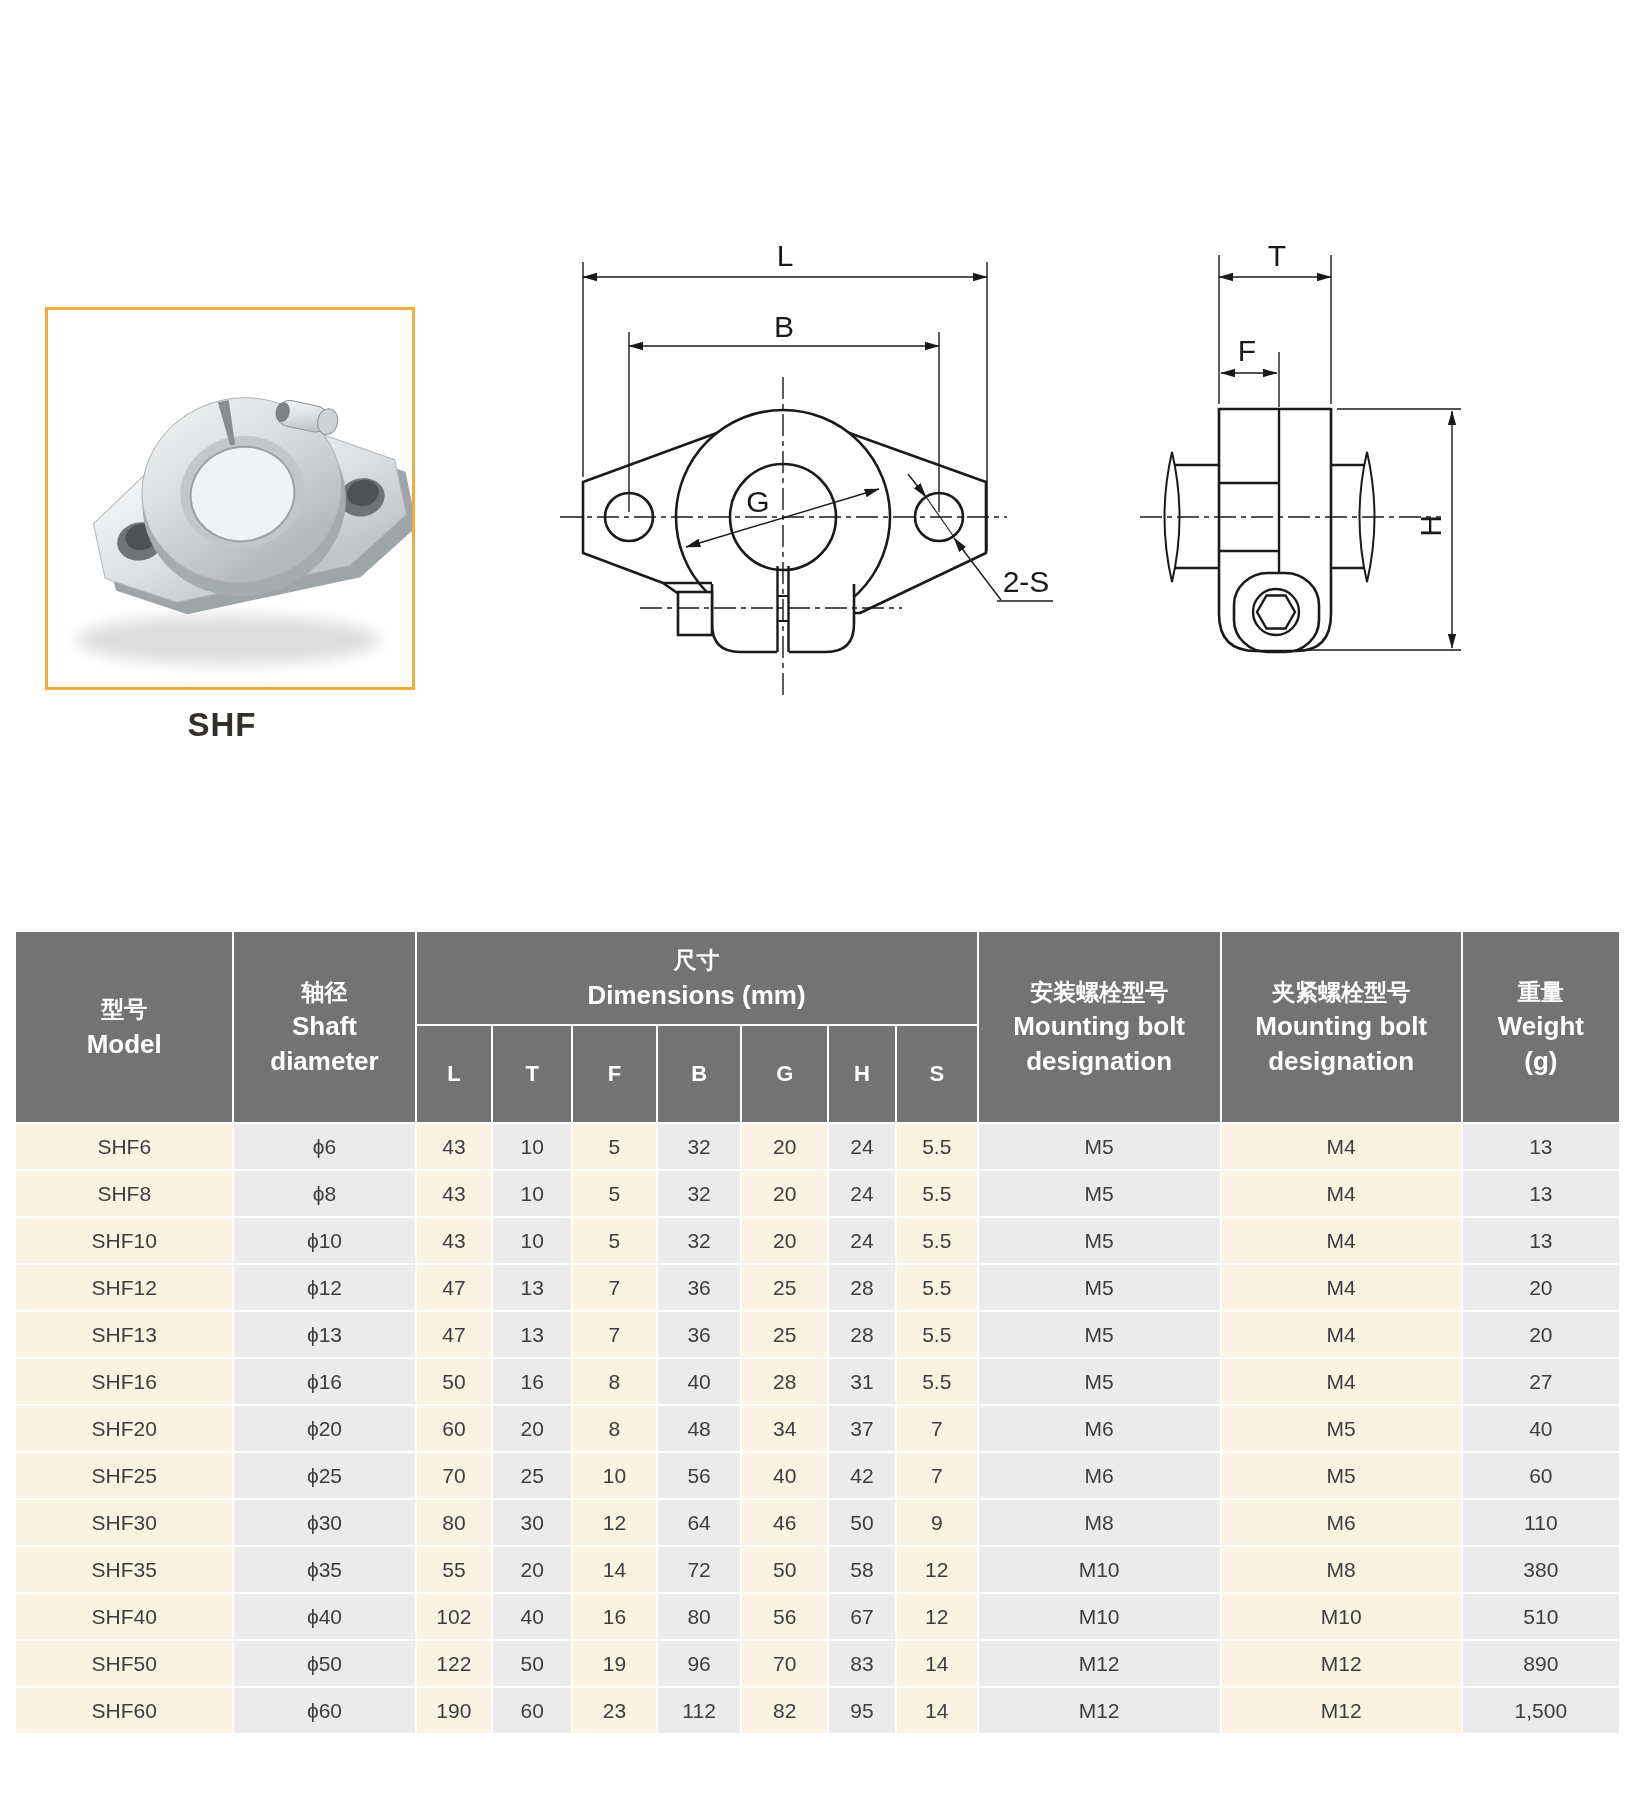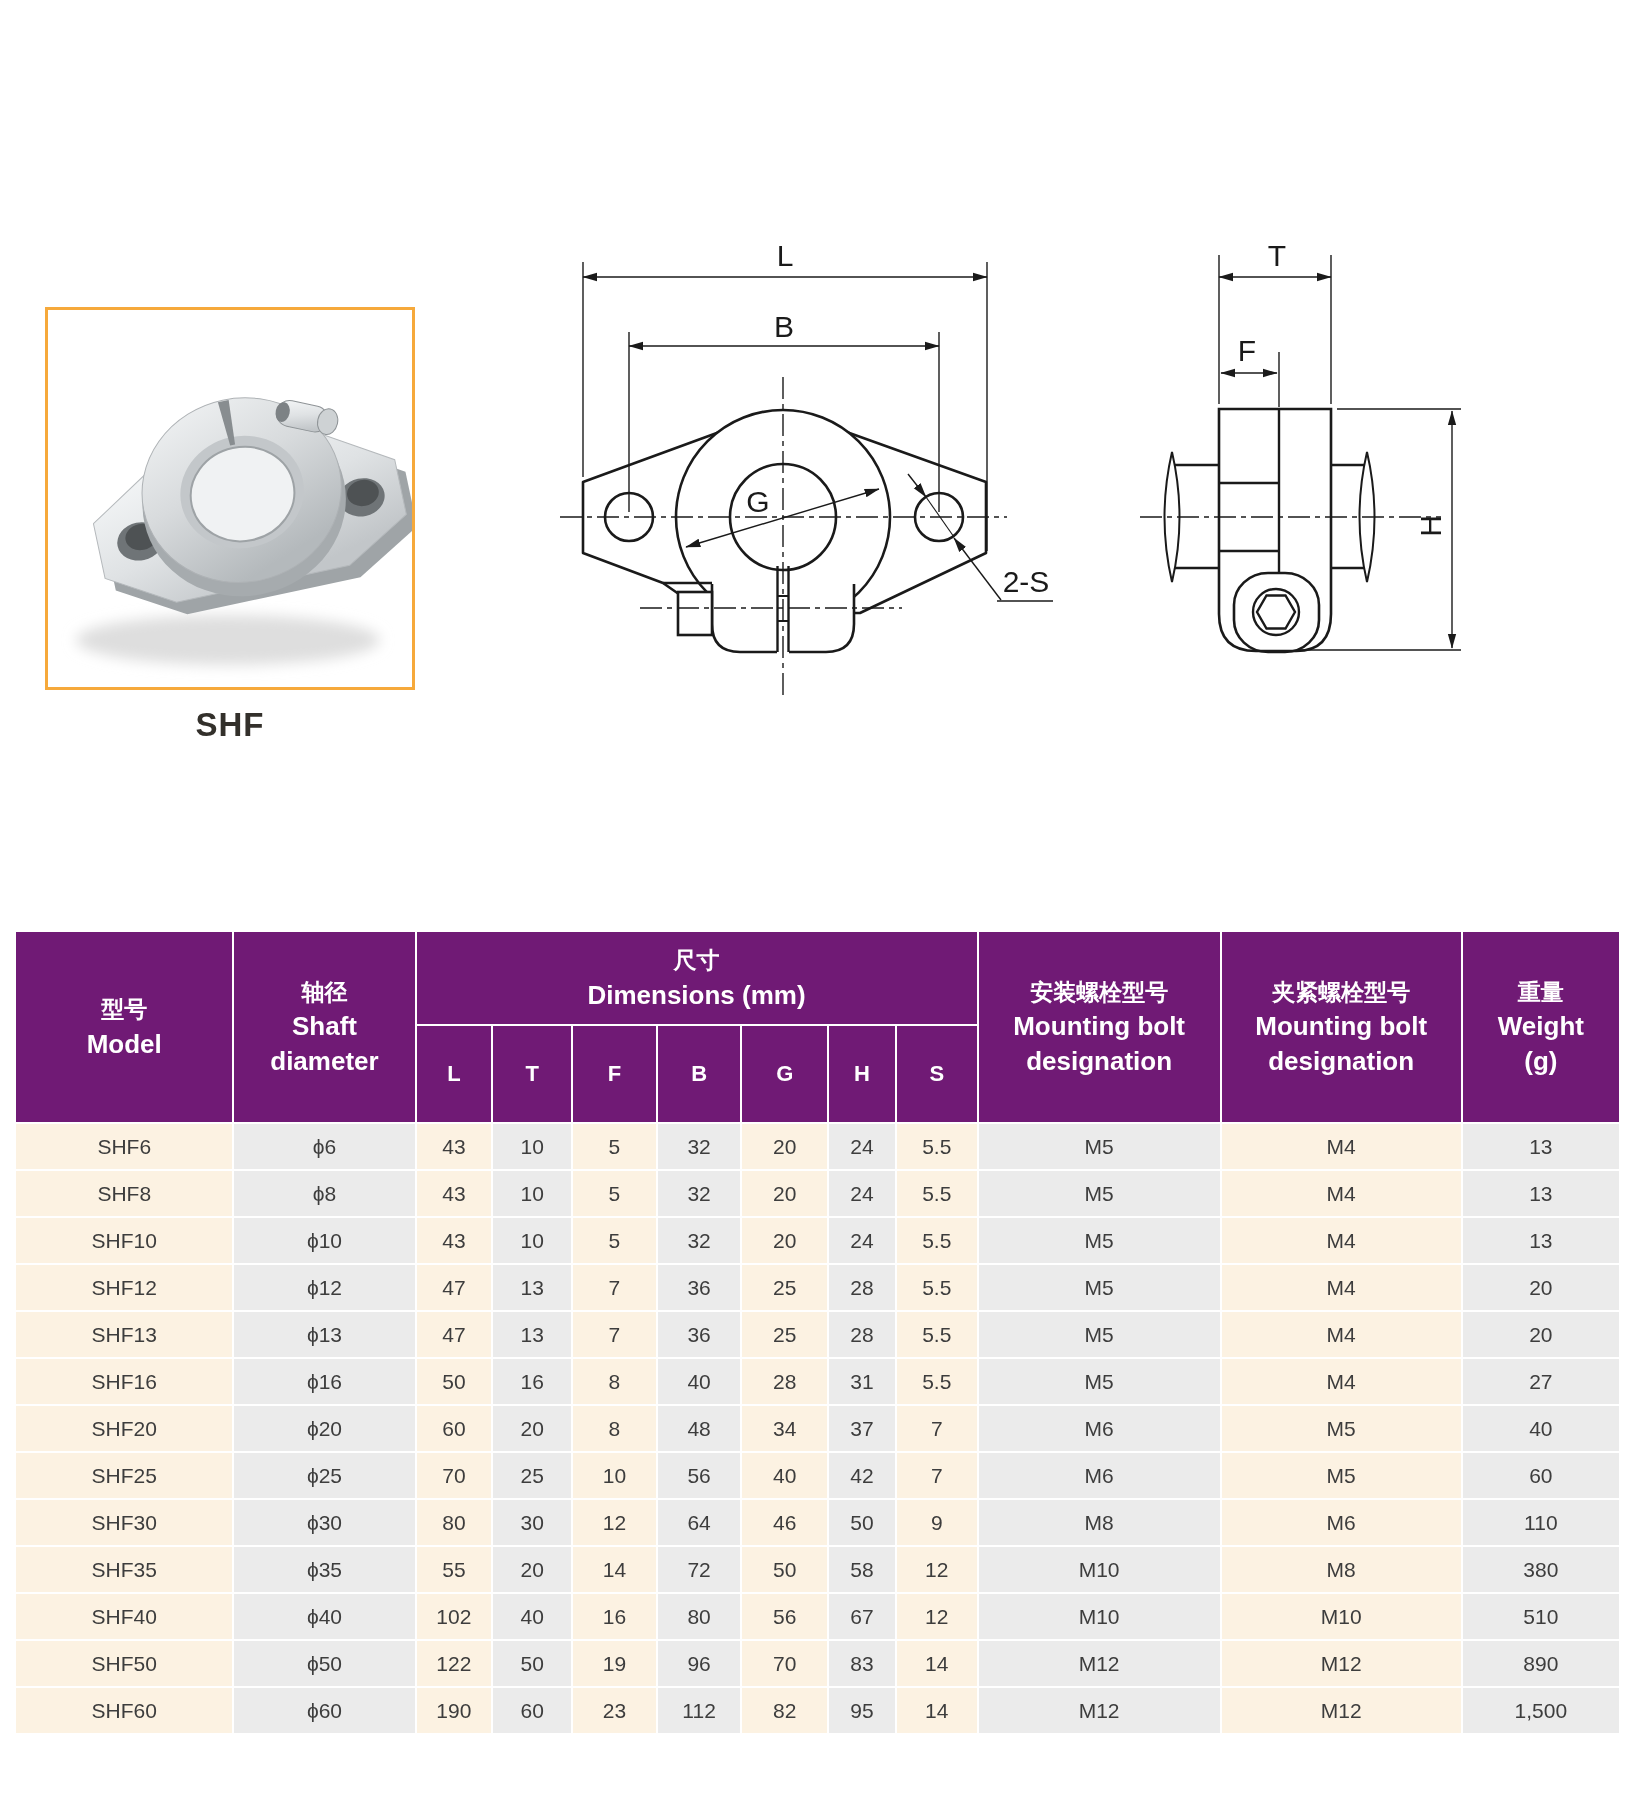--- a/index.html
+++ b/index.html
@@ -8,35 +8,35 @@
     font-family:"Liberation Sans",sans-serif;overflow:hidden;
   }
   .page{position:absolute;inset:0;}
 
   
   .photo-box{
     position:absolute;left:45px;top:307px;width:364px;height:377px;
     border:3px solid #F6A93B;background:#ffffff;
   }
   .series-label{
-    position:absolute;left:45px;top:706px;width:370px;text-align:center;
+    position:absolute;left:37px;top:706px;width:370px;text-align:center;
     font-size:33px;font-weight:bold;color:#33302b;letter-spacing:1px;
   }
 
   
   svg.drawing{position:absolute;left:460px;top:200px;}
   .dim-text{font-family:"Liberation Sans",sans-serif;font-size:30px;fill:#1a1a1a;}
 
   
   table.spec{
     position:absolute;left:14px;top:930px;width:1607px;
     border-collapse:separate;border-spacing:2px;table-layout:fixed;
   }
   table.spec th{
-    background:#701a75;color:#ffffff;font-weight:bold;text-align:center;
+    background:#737373;color:#ffffff;font-weight:bold;text-align:center;
     vertical-align:middle;padding:0;
   }
   tr.hrow1 th{height:92px;}
   tr.hrow2 th{height:96px;font-size:22px;}
   th .h-zh{font-size:23px;line-height:1.5;}
   th .h-en{font-size:26px;line-height:1.35;}
   th.pad{padding:0 30px;}
   table.spec td{
     height:45px;text-align:center;vertical-align:middle;
     font-size:21px;color:#3d3d3d;padding:0;

